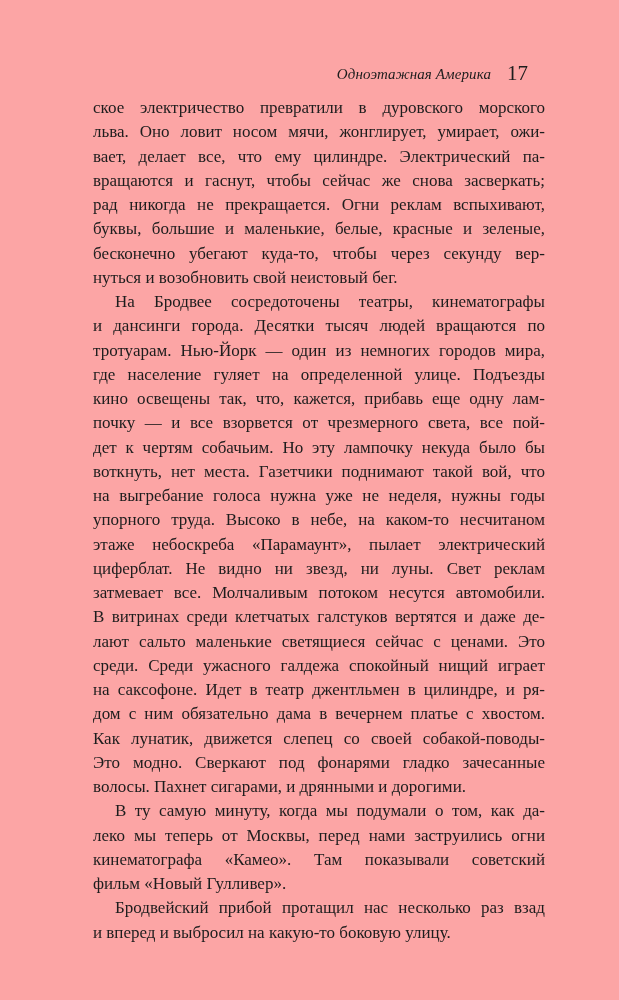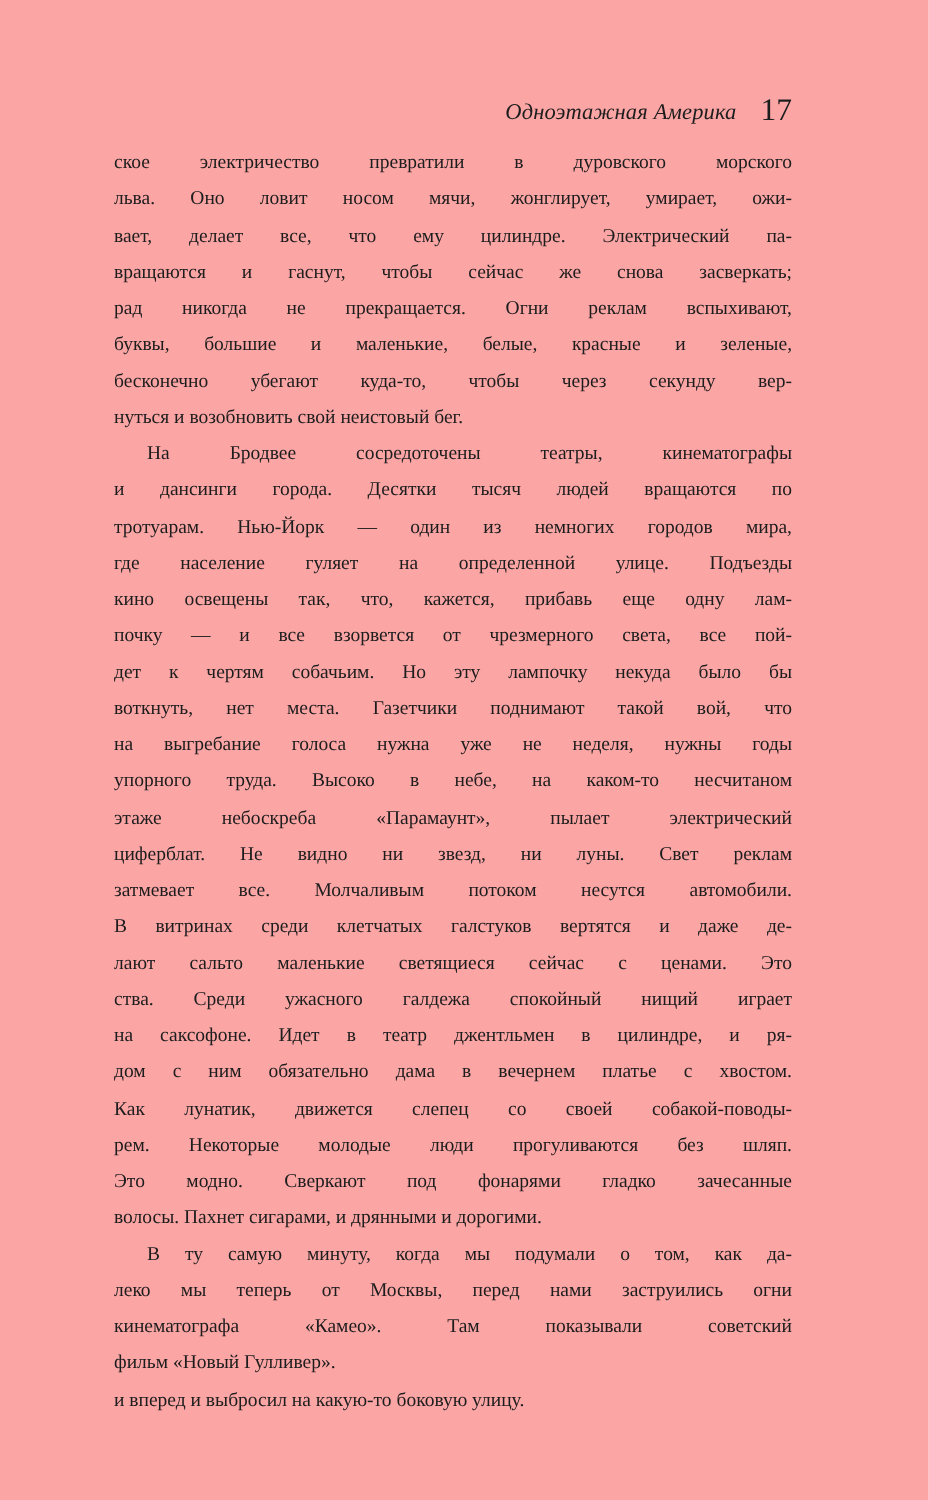--- a/index.html
+++ b/index.html
@@ -6,22 +6,22 @@
   body { width: 619px; height: 1000px; position: relative; overflow: hidden; }
   .page { position: absolute; left: 0; top: 0; width: 619px; height: 1000px; background: #fca5a5; color: #1d1d1d; }
   .running-head {
     position: absolute; top: 60px; left: 76px; width: 452px;
     text-align: right; font-family: "Liberation Serif", serif; color: #1d1d1d;
     white-space: nowrap;
   }
   .running-title { font-style: italic; font-size: 15px; letter-spacing: 0.1px; }
   .page-number { font-size: 21px; margin-left: 16px; position: relative; top: 1px; }
   .body-text {
-    position: absolute; top: 96px; left: 76px; width: 452px;
-    font-family: "Liberation Serif", serif; font-size: 13px; line-height: 24.25px;
+    position: absolute; top: 96px; left: 93px; width: 452px;
+    font-family: "Liberation Serif", serif; font-size: 17px; line-height: 24.25px;
     color: #1d1d1d;
   }
   .line { display: block; text-align: justify; text-align-last: justify; white-space: nowrap; height: 24.25px; overflow: visible; }
   .line.last { text-align-last: left; }
   .line.indent { text-indent: 22px; }
 </style>
 </head>
 <body>
 
 <div class="page">
@@ -51,33 +51,33 @@
       <span class="line">почку — и все взорвется от чрезмерного света, все пой-</span>
       <span class="line">дет к чертям собачьим. Но эту лампочку некуда было бы</span>
       <span class="line">воткнуть, нет места. Газетчики поднимают такой вой, что</span>
       <span class="line">на выгребание голоса нужна уже не неделя, нужны годы</span>
       <span class="line">упорного труда. Высоко в небе, на каком-то несчитаном</span>
       <span class="line">этаже небоскреба «Парамаунт», пылает электрический</span>
       <span class="line">циферблат. Не видно ни звезд, ни луны. Свет реклам</span>
       <span class="line">затмевает все. Молчаливым потоком несутся автомобили.</span>
       <span class="line">В витринах среди клетчатых галстуков вертятся и даже де-</span>
       <span class="line">лают сальто маленькие светящиеся сейчас с ценами. Это</span>
-      <span class="line">ства. Среди ужасного галдежа спокойный нищий играет</span>
+      <span class="line">среди. Среди ужасного галдежа спокойный нищий играет</span>
       <span class="line">на саксофоне. Идет в театр джентльмен в цилиндре, и ря-</span>
       <span class="line">дом с ним обязательно дама в вечернем платье с хвостом.</span>
       <span class="line">Как лунатик, движется слепец со своей собакой-поводы-</span>
-      <span class="line">рем. Некоторые молодые люди прогуливаются без шляп.</span>
       <span class="line">Это модно. Сверкают под фонарями гладко зачесанные</span>
       <span class="line last">волосы. Пахнет сигарами, и дрянными и дорогими.</span>
     </div>
 
     <div>
       <span class="line indent">В ту самую минуту, когда мы подумали о том, как да-</span>
       <span class="line">леко мы теперь от Москвы, перед нами заструились огни</span>
       <span class="line">кинематографа «Камео». Там показывали советский</span>
       <span class="line last">фильм «Новый Гулливер».</span>
     </div>
 
     <div>
+      <span class="line indent">Бродвейский прибой протащил нас несколько раз взад</span>
       <span class="line last">и вперед и выбросил на какую-то боковую улицу.</span>
     </div>
   </div>
 </div>
 
 </body></html>

